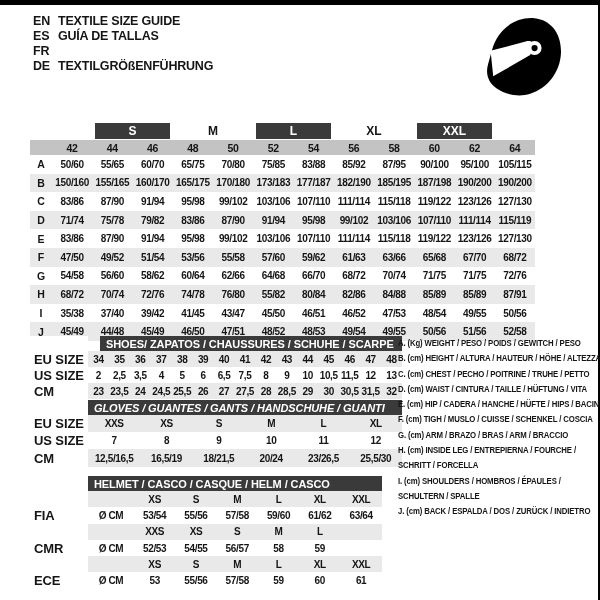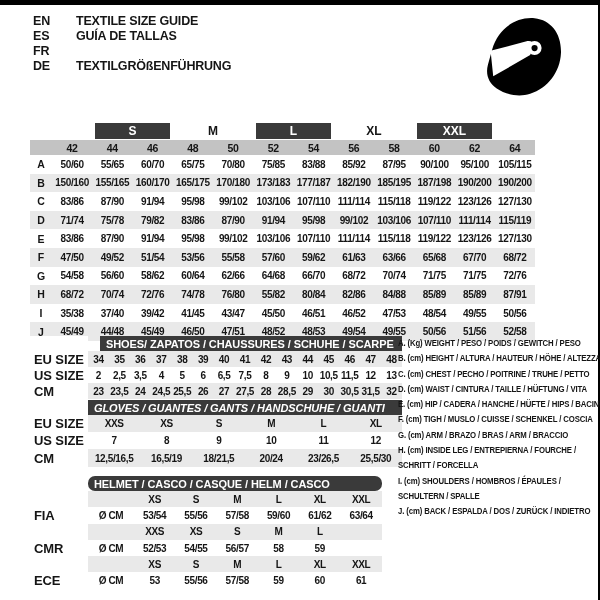--- a/index.html
+++ b/index.html
@@ -12,21 +12,21 @@
   .page{
     position:relative;width:600px;height:600px;background:#fff;overflow:hidden;
     font-family:"Liberation Sans",sans-serif;font-weight:bold;color:var(--ink);
     -webkit-font-smoothing:antialiased;
   }
   .top-bar{position:absolute;left:0;top:0;width:600px;height:5px;background:#000;}
   .right-bar{position:absolute;right:0;top:0;width:2px;height:600px;background:#000;}
 
   
   .lang-list{position:absolute;left:33px;top:14px;}
-  .lang-row{display:flex;font-size:12.5px;line-height:15.1px;letter-spacing:-0.2px;white-space:nowrap;gap:18px;}
+  .lang-row{display:flex;font-size:12.5px;line-height:15.1px;letter-spacing:-0.2px;white-space:nowrap;}
   .lang-code{width:25px;}
 
   .helmet-icon{position:absolute;left:480px;top:12px;width:88px;height:88px;}
 
   
   #main-table{
     position:absolute;left:30px;top:122px;width:505px;
     display:grid;grid-template-columns:22px repeat(12,1fr);
     grid-template-rows:18px 15px repeat(10,18.6px);
   }
@@ -325,21 +325,21 @@
       <div class="side-label">CM</div>
       <div class="val stripe">12,5/16,5</div>
       <div class="val stripe">16,5/19</div>
       <div class="val stripe">18/21,5</div>
       <div class="val stripe">20/24</div>
       <div class="val stripe">23/26,5</div>
       <div class="val stripe">25,5/30</div>
     </div>
   <div class="sub" id="helmet-table" style="grid-template-columns: 58px 46px repeat(6, 41.3px);">
       <div class="corner"></div>
-      <div class="section-bar" style="grid-column: span 7; border-radius: 7px;">HELMET / CASCO / CASQUE / HELM / CASCO</div>
+      <div class="section-bar" style="grid-column: span 7;">HELMET / CASCO / CASQUE / HELM / CASCO</div>
       <div class="side-label"></div>
       <div class="val stripe"></div>
       <div class="val stripe">XS</div>
       <div class="val stripe">S</div>
       <div class="val stripe">M</div>
       <div class="val stripe">L</div>
       <div class="val stripe">XL</div>
       <div class="val stripe">XXL</div>
       <div class="side-label">FIA</div>
       <div class="val">Ø CM</div>

